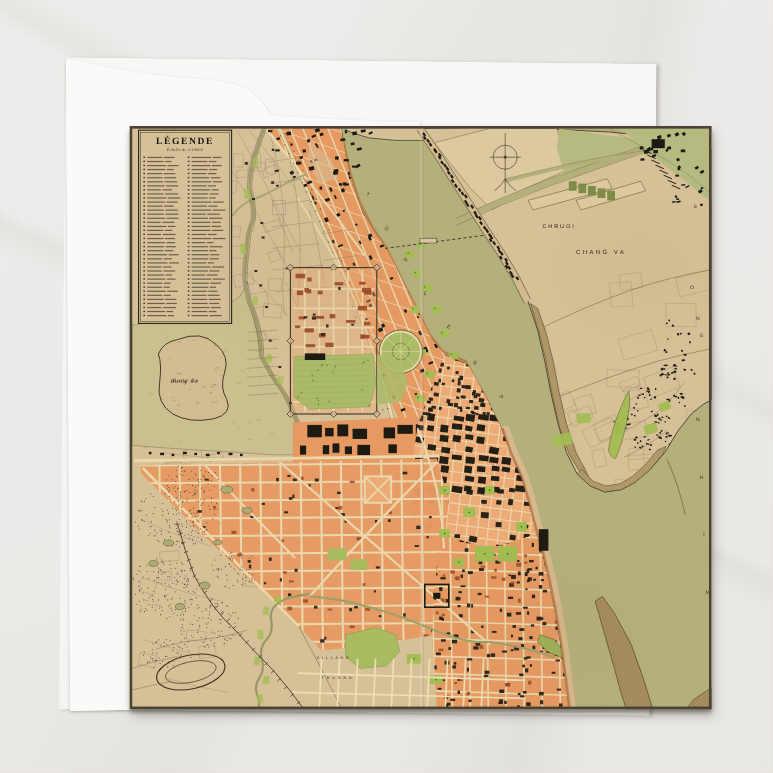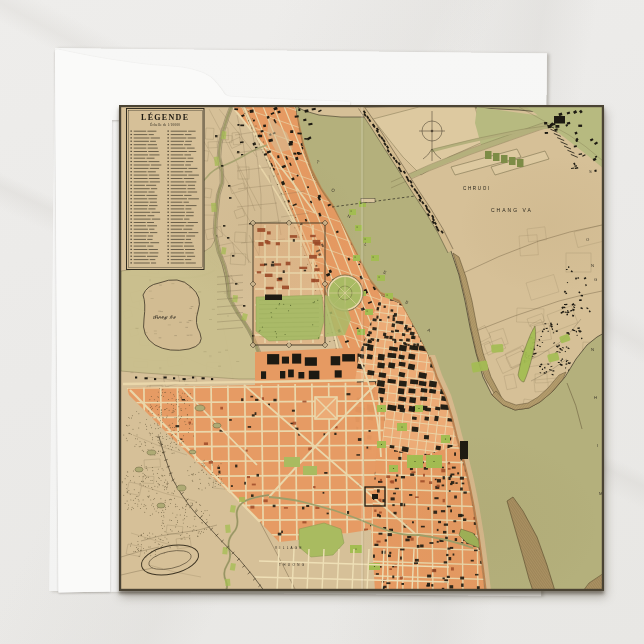--- a/index.html
+++ b/index.html
@@ -2,21 +2,21 @@
 <html><head><meta charset="utf-8"><style>
 html,body{margin:0;padding:0;width:644px;height:644px;overflow:hidden;}
 body{background:#eae9e7;font-family:"Liberation Sans", sans-serif;position:relative;}
 .bg{position:absolute;inset:0;background:
  linear-gradient(115deg, rgba(255,255,255,0) 30%, rgba(216,214,210,0.3) 47%, rgba(255,255,255,0) 53%),
  linear-gradient(100deg, rgba(213,211,207,0) 58%, rgba(209,207,203,0.32) 72%, rgba(238,237,235,0) 79%),
  linear-gradient(25deg, rgba(207,204,199,0) 46%, rgba(207,204,199,0.28) 48.5%, rgba(207,204,199,0) 50%),
  linear-gradient(28deg, rgba(209,206,201,0) 63%, rgba(209,206,201,0.26) 65%, rgba(209,206,201,0) 67.5%),
  linear-gradient(160deg,#eeedeb 0%,#ebeae8 45%,#e8e7e4 100%);}
 .backcard{position:absolute;left:54.8px;top:48.2px;width:491.5px;height:543px;background:linear-gradient(180deg,#f7f7f6,#f3f3f2);transform:rotate(0.62deg);transform-origin:top left;box-shadow:2.5px 0.5px 3px rgba(125,120,110,0.4);}
-.mapcard{position:absolute;left:119px;top:104.5px;width:485px;height:486px;box-shadow:0 3px 3px rgba(70,62,48,0.5), 2px 6px 9px rgba(95,88,72,0.4);}
+.mapcard{position:absolute;left:108px;top:104.5px;width:485px;height:486px;box-shadow:0 3px 3px rgba(70,62,48,0.5), 2px 6px 9px rgba(95,88,72,0.4);}
 </style></head><body>
 
 <div class="bg"></div>
 
 <div class="backcard"></div>
 
 <svg style="position:absolute;left:0;top:0;" width="644" height="644" viewBox="0 0 644 644">
 <path d="M55,52.5 Q54.6,49.2 58,49.4 Q120,63 165,66 Q202,68 213,79.5 Q221,88 224,93.5 Q226,96.3 232,96.8 Q290,100.4 350,101.8 L350,120 L112,120 L110,591.5 L58.5,592.5 Z" fill="#fafaf9" filter="drop-shadow(0.5px 1.2px 1.2px rgba(115,110,102,0.4))"></path>
 <path d="M55,52.5 Q54.6,49.2 58,49.4 Q120,63 165,66 Q202,68 213,79.5 Q221,88 224,93.5 Q226,96.3 232,96.8 Q290,100.4 350,101.8 L350,120 L110,120 L110,591.5 L58.5,592.5 Z" fill="#fafaf9"></path>
 </svg>

